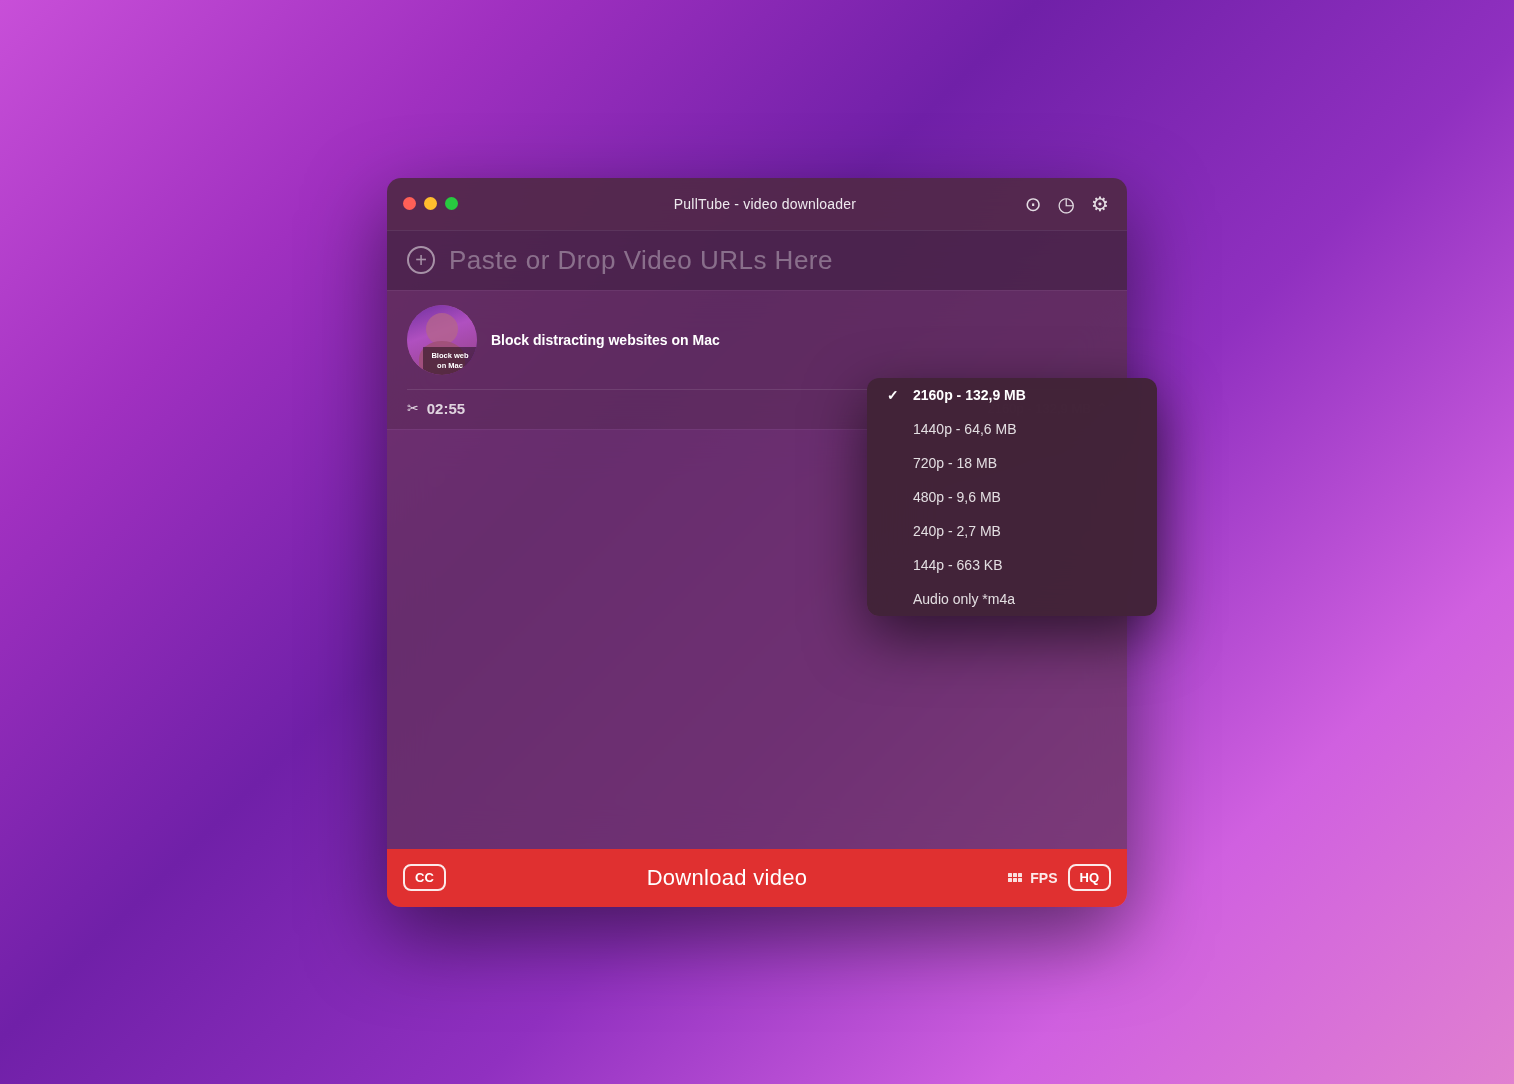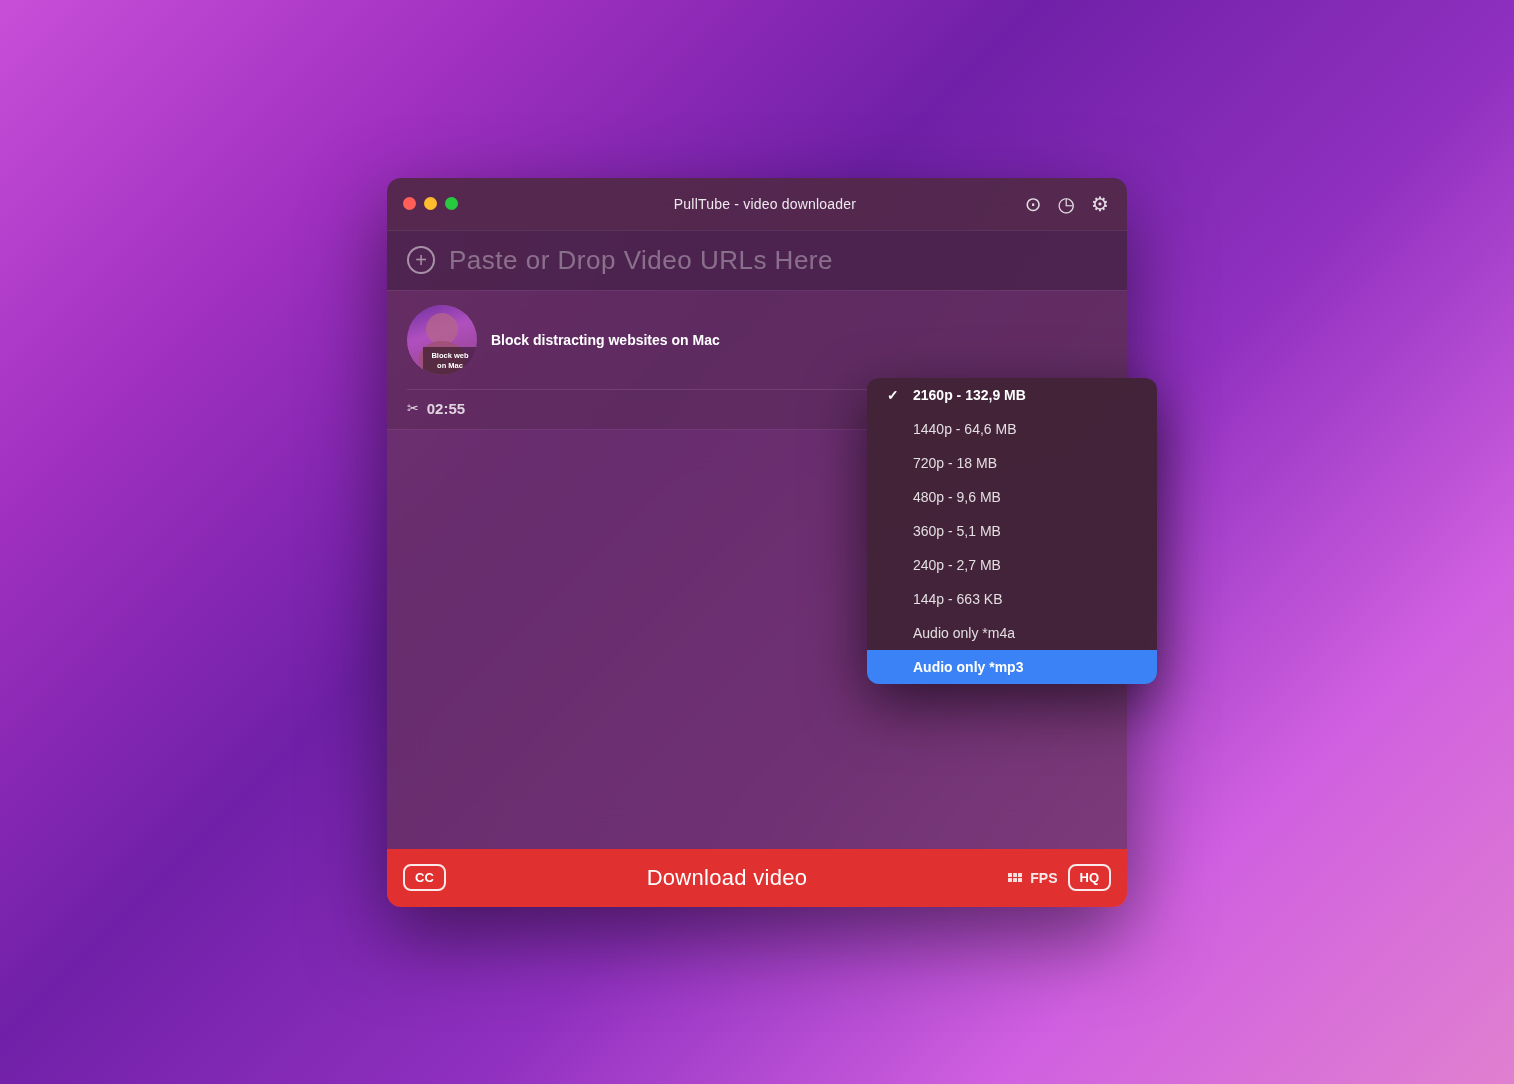--- a/index.html
+++ b/index.html
@@ -410,34 +410,26 @@
         <div class="dropdown-item">
           <span class="no-check"></span>
           <span>720p - 18 MB</span>
         </div>
         <div class="dropdown-item">
           <span class="no-check"></span>
           <span>480p - 9,6 MB</span>
         </div>
         <div class="dropdown-item">
           <span class="no-check"></span>
-          <span>360p - 5,1 MB</span>
-        </div>
-        <div class="dropdown-item">
-          <span class="no-check"></span>
           <span>240p - 2,7 MB</span>
         </div>
         <div class="dropdown-item">
           <span class="no-check"></span>
           <span>144p - 663 KB</span>
         </div>
         <div class="dropdown-item">
           <span class="no-check"></span>
           <span>Audio only *m4a</span>
-        </div>
-        <div class="dropdown-item active">
-          <span class="no-check"></span>
-          <span>Audio only *mp3</span>
         </div>
       </div>
   </div>
 
 </div>
 
 </body></html>

